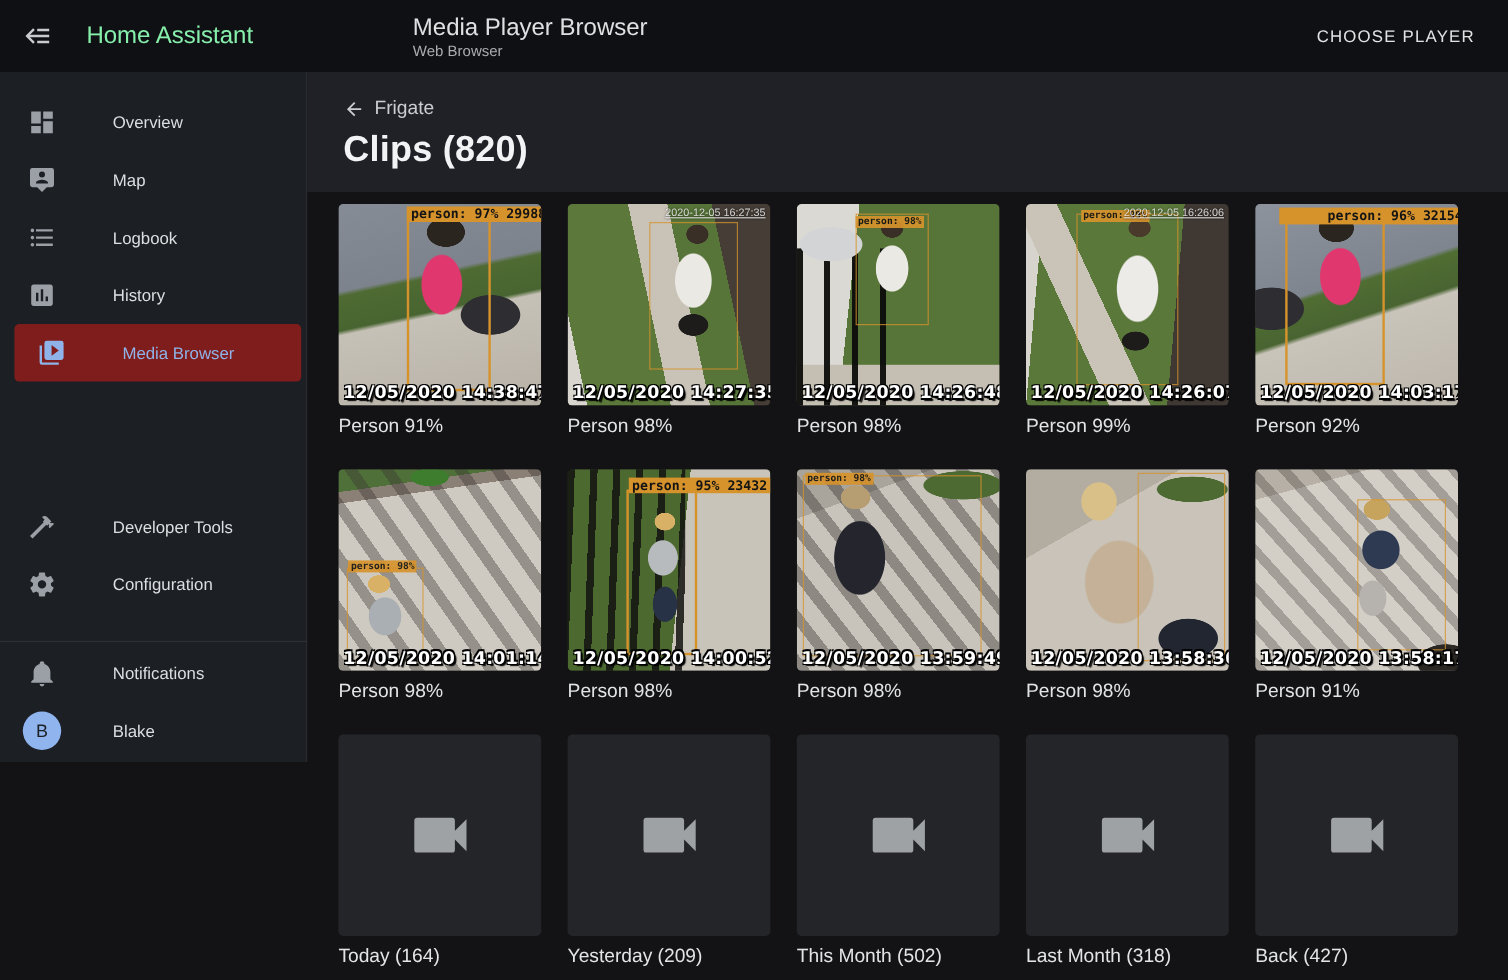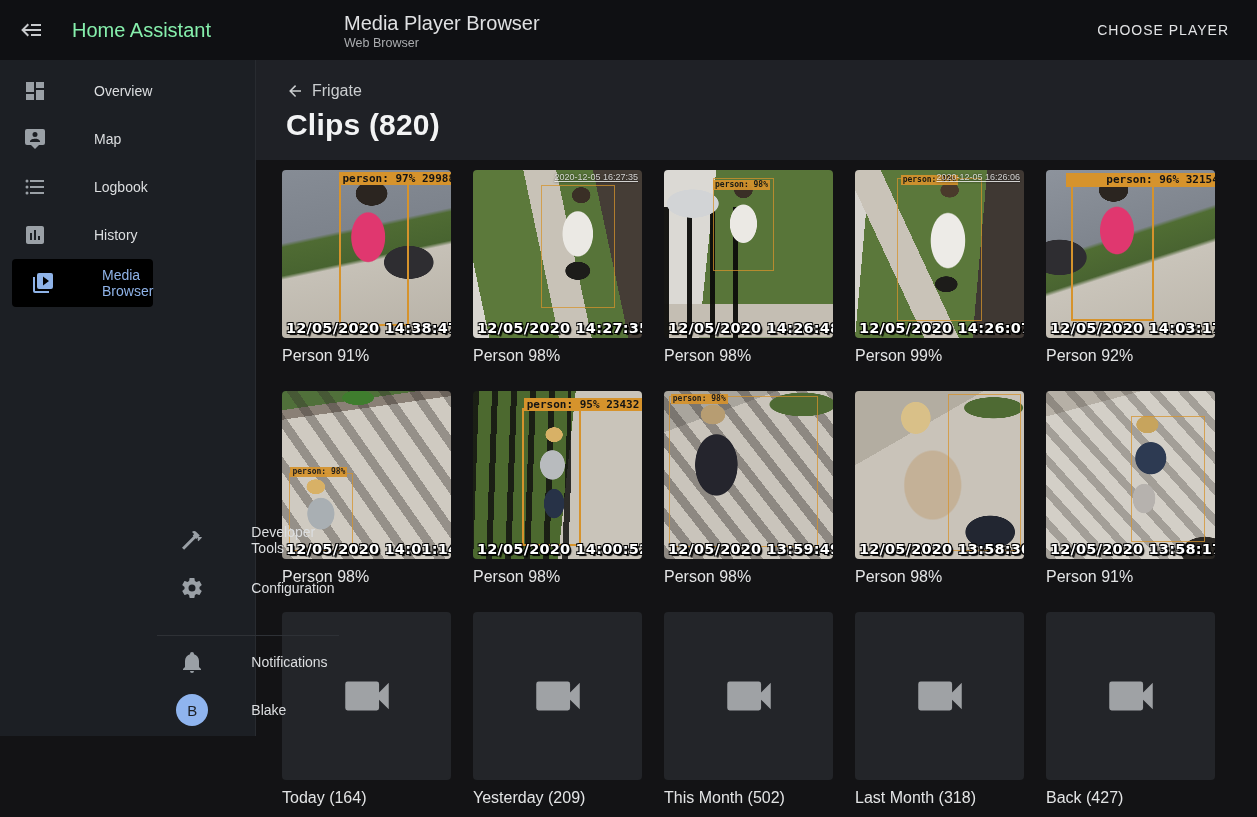--- a/index.html
+++ b/index.html
@@ -28,32 +28,32 @@
   .page-title{ font-size:20px; color:#dfe0e2; line-height:1.2; }
   .page-subtitle{ font-size:12.5px; color:#aaacaf; margin-top:1px; }
   .choose-player{
     margin-left:auto; margin-right:12px; background:none; border:none; cursor:pointer;
     color:#e2e3e5; font-size:14px; font-weight:500; letter-spacing:1px;
     padding:10px 16px; font-family:"Liberation Sans", sans-serif; text-transform:uppercase;
   }
 
   
   .sidebar{
-    position:absolute; top:60px; left:0; width:256px; height:676px;
+    position:absolute; top:60px; left:0; width:256px; height:575px;
     background:#1c1f24; border-right:1px solid #282b30;
-    display:flex; padding-top:7px; z-index:20;
+    display:flex; flex-direction:column; padding-top:18px; z-index:20;
   }
   .side-item{
     height:48px; margin:0 4px; border-radius:4px;
     display:flex; align-items:center; padding-left:19px;
     color:#dcdee0; font-size:14px; font-weight:500; cursor:pointer; flex-shrink:0;
   }
   .side-item .icon-slot{ width:24px; margin-right:47px; flex-shrink:0; }
   .side-item svg{ fill:#9aa0a6; }
-  .side-item.selected{ background:#000000; color:#8fb3e8;margin-left:12px; }
+  .side-item.selected{ background:#7f1d1d; color:#8fb3e8;margin-left:12px; }
   .side-item.selected svg{ fill:#8fb3e8; }
   .sidebar-bottom{ margin-top:auto; padding-bottom:2px; }
   .nav-divider{ border-top:1px solid #2e3136; margin:23px 0 2px 0; }
   .avatar{
     width:32px; height:32px; border-radius:50%;
     display:flex; align-items:center; justify-content:center;
     font-size:15px; font-weight:500; color:#1c1f24; flex-shrink:0;
   }
   .side-item.user{ padding-left:15px; }
   .side-item.user .avatar-slot{ width:32px; margin-right:43px; flex-shrink:0; }

